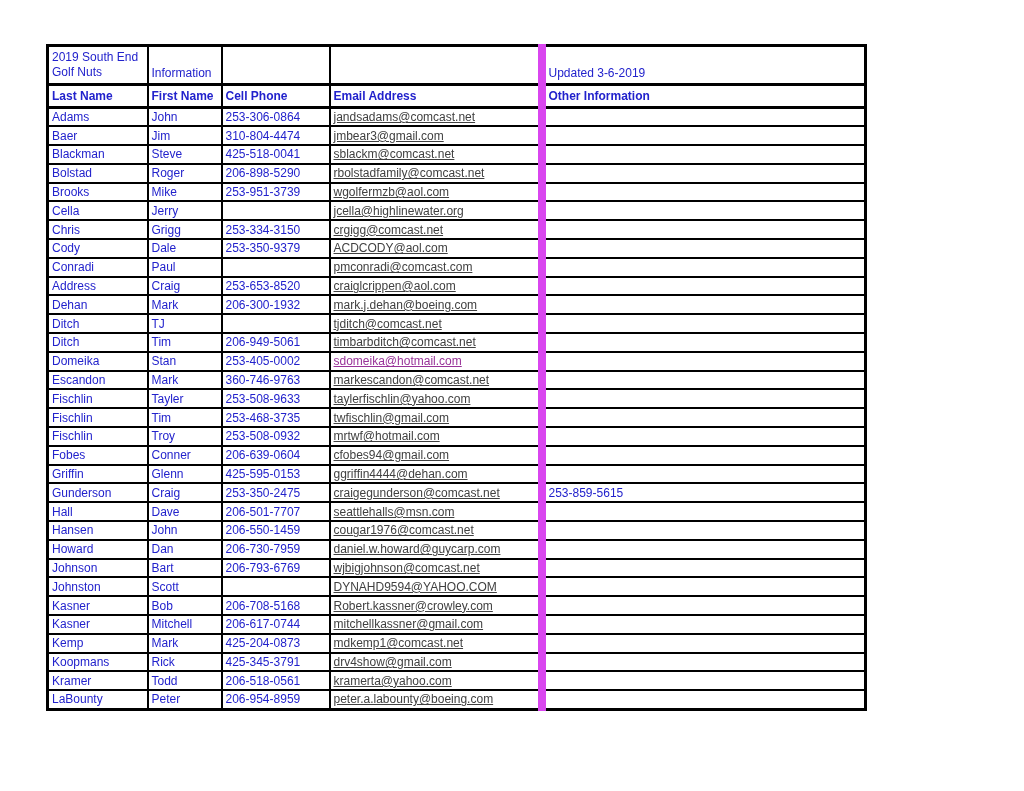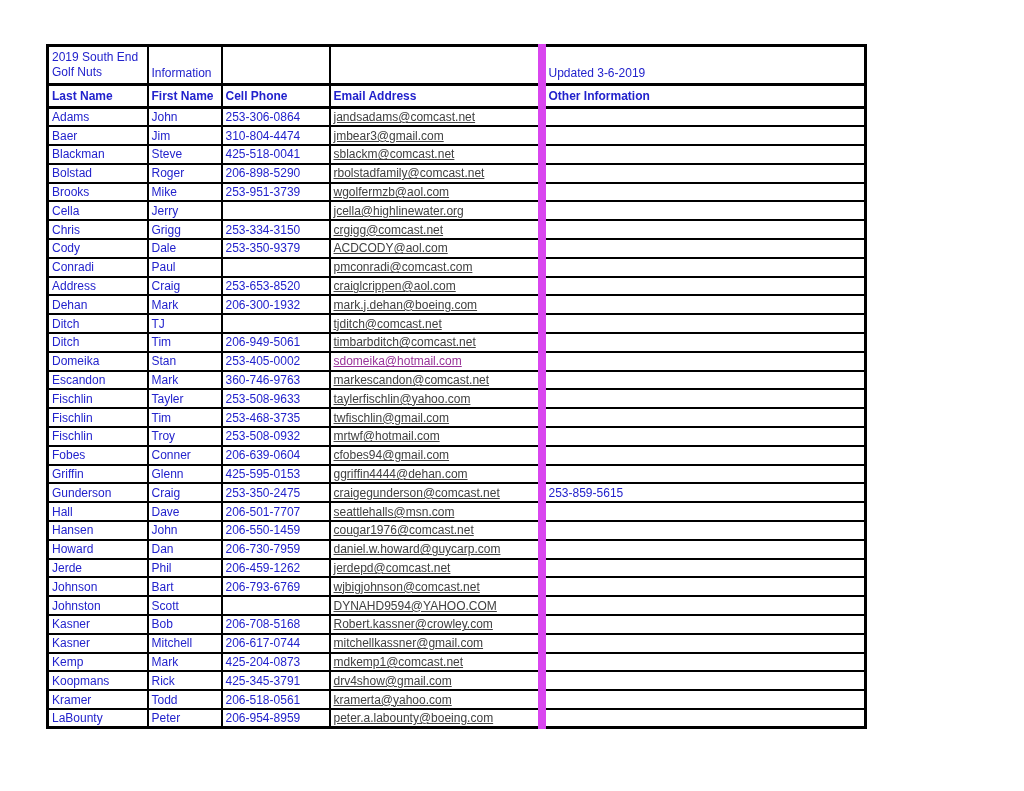--- a/index.html
+++ b/index.html
@@ -258,27 +258,20 @@
           <td class="c-other"></td>
         </tr>
         <tr class="data-row">
           <td class="c-last">Howard</td>
           <td class="c-first">Dan</td>
           <td class="c-phone">206-730-7959</td>
           <td class="c-email"><a class="email-link">daniel.w.howard@guycarp.com</a></td>
           <td class="c-other"></td>
         </tr>
         <tr class="data-row">
-          <td class="c-last">Jerde</td>
-          <td class="c-first">Phil</td>
-          <td class="c-phone">206-459-1262</td>
-          <td class="c-email"><a class="email-link">jerdepd@comcast.net</a></td>
-          <td class="c-other"></td>
-        </tr>
-        <tr class="data-row">
           <td class="c-last">Johnson</td>
           <td class="c-first">Bart</td>
           <td class="c-phone">206-793-6769</td>
           <td class="c-email"><a class="email-link">wjbigjohnson@comcast.net</a></td>
           <td class="c-other"></td>
         </tr>
         <tr class="data-row">
           <td class="c-last">Johnston</td>
           <td class="c-first">Scott</td>
           <td class="c-phone"></td>

